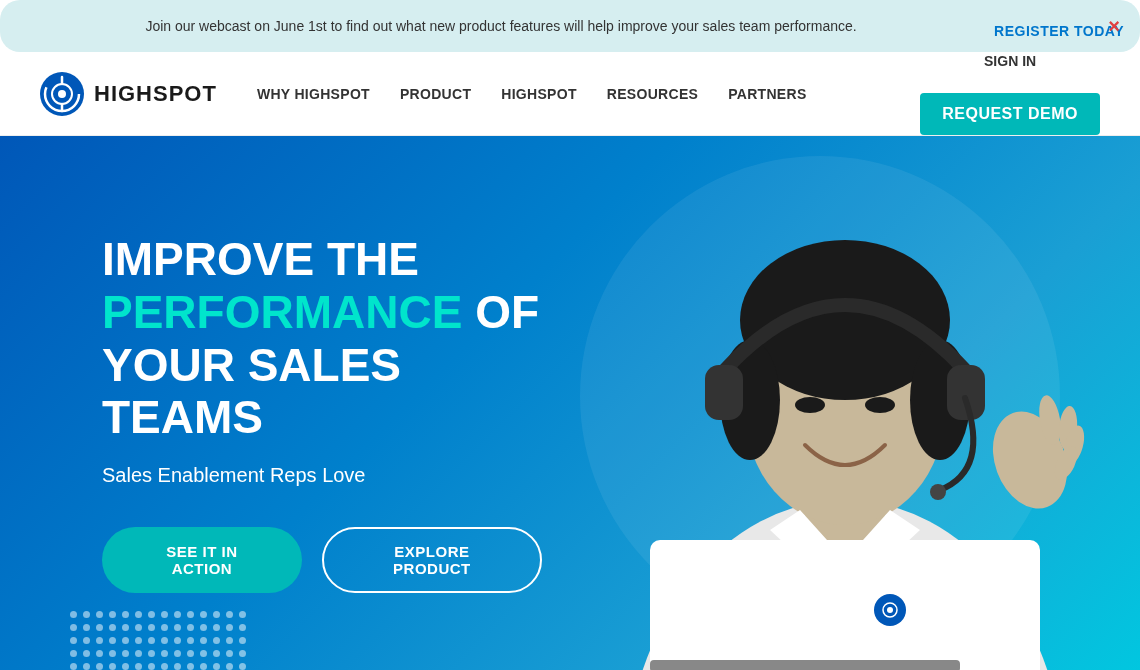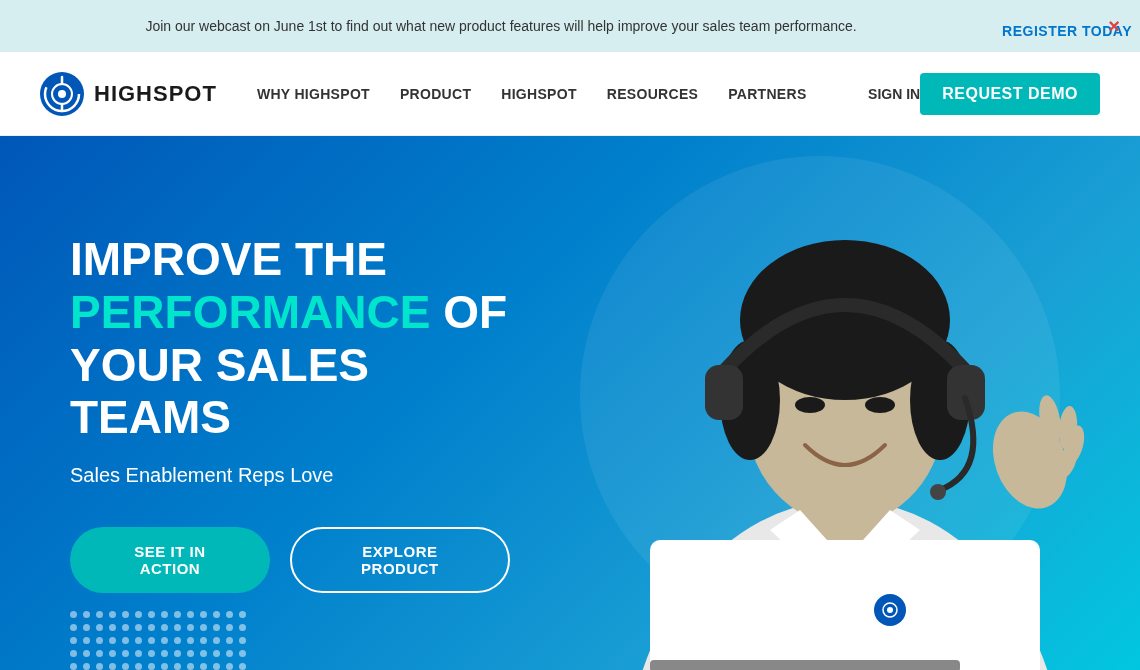--- a/index.html
+++ b/index.html
@@ -4,23 +4,24 @@
   <style>
     * { margin: 0; padding: 0; box-sizing: border-box; }
     body { font-family: 'Arial', sans-serif; width: 1140px; height: 670px; overflow: hidden; }
 
     
     .announcement-bar {
       background-color: #d6eef0;
       display: flex;
       align-items: center;
       justify-content: center;
-      padding: 10px 8px;
+      padding: 10px 16px;
       position: relative;
       min-height: 52px;
+      border-radius: 20px;
     }
     .announcement-bar .banner-text {
       color: #333;
       font-size: 14px;
       flex: 1;
       text-align: center;
     }
     .announcement-bar .register-link {
       color: #0076cc;
       font-weight: bold;
@@ -77,20 +78,22 @@
       color: #333;
       font-size: 14px;
       font-weight: 600;
       text-decoration: none;
       letter-spacing: 0.3px;
       cursor: pointer;
     }
     .nav-right {
       display: flex;
       align-items: center;
+      gap: 24px;
+      flex-direction: column;
     }
     .sign-in {
       color: #333;
       font-size: 14px;
       font-weight: 600;
       text-decoration: none;
       cursor: pointer;
     }
     .request-demo-btn {
       background-color: #00b8b8;
@@ -112,20 +115,21 @@
       position: relative;
       overflow: hidden;
       display: flex;
       align-items: center;
     }
     .hero-content {
       position: relative;
       z-index: 2;
       padding: 60px 70px;
       max-width: 580px;
+      margin-left: 32px;
     }
     .hero-headline {
       color: #fff;
       font-size: 46px;
       font-weight: 900;
       line-height: 1.15;
       text-transform: uppercase;
       margin-bottom: 20px;
     }
     .hero-headline .highlight {

